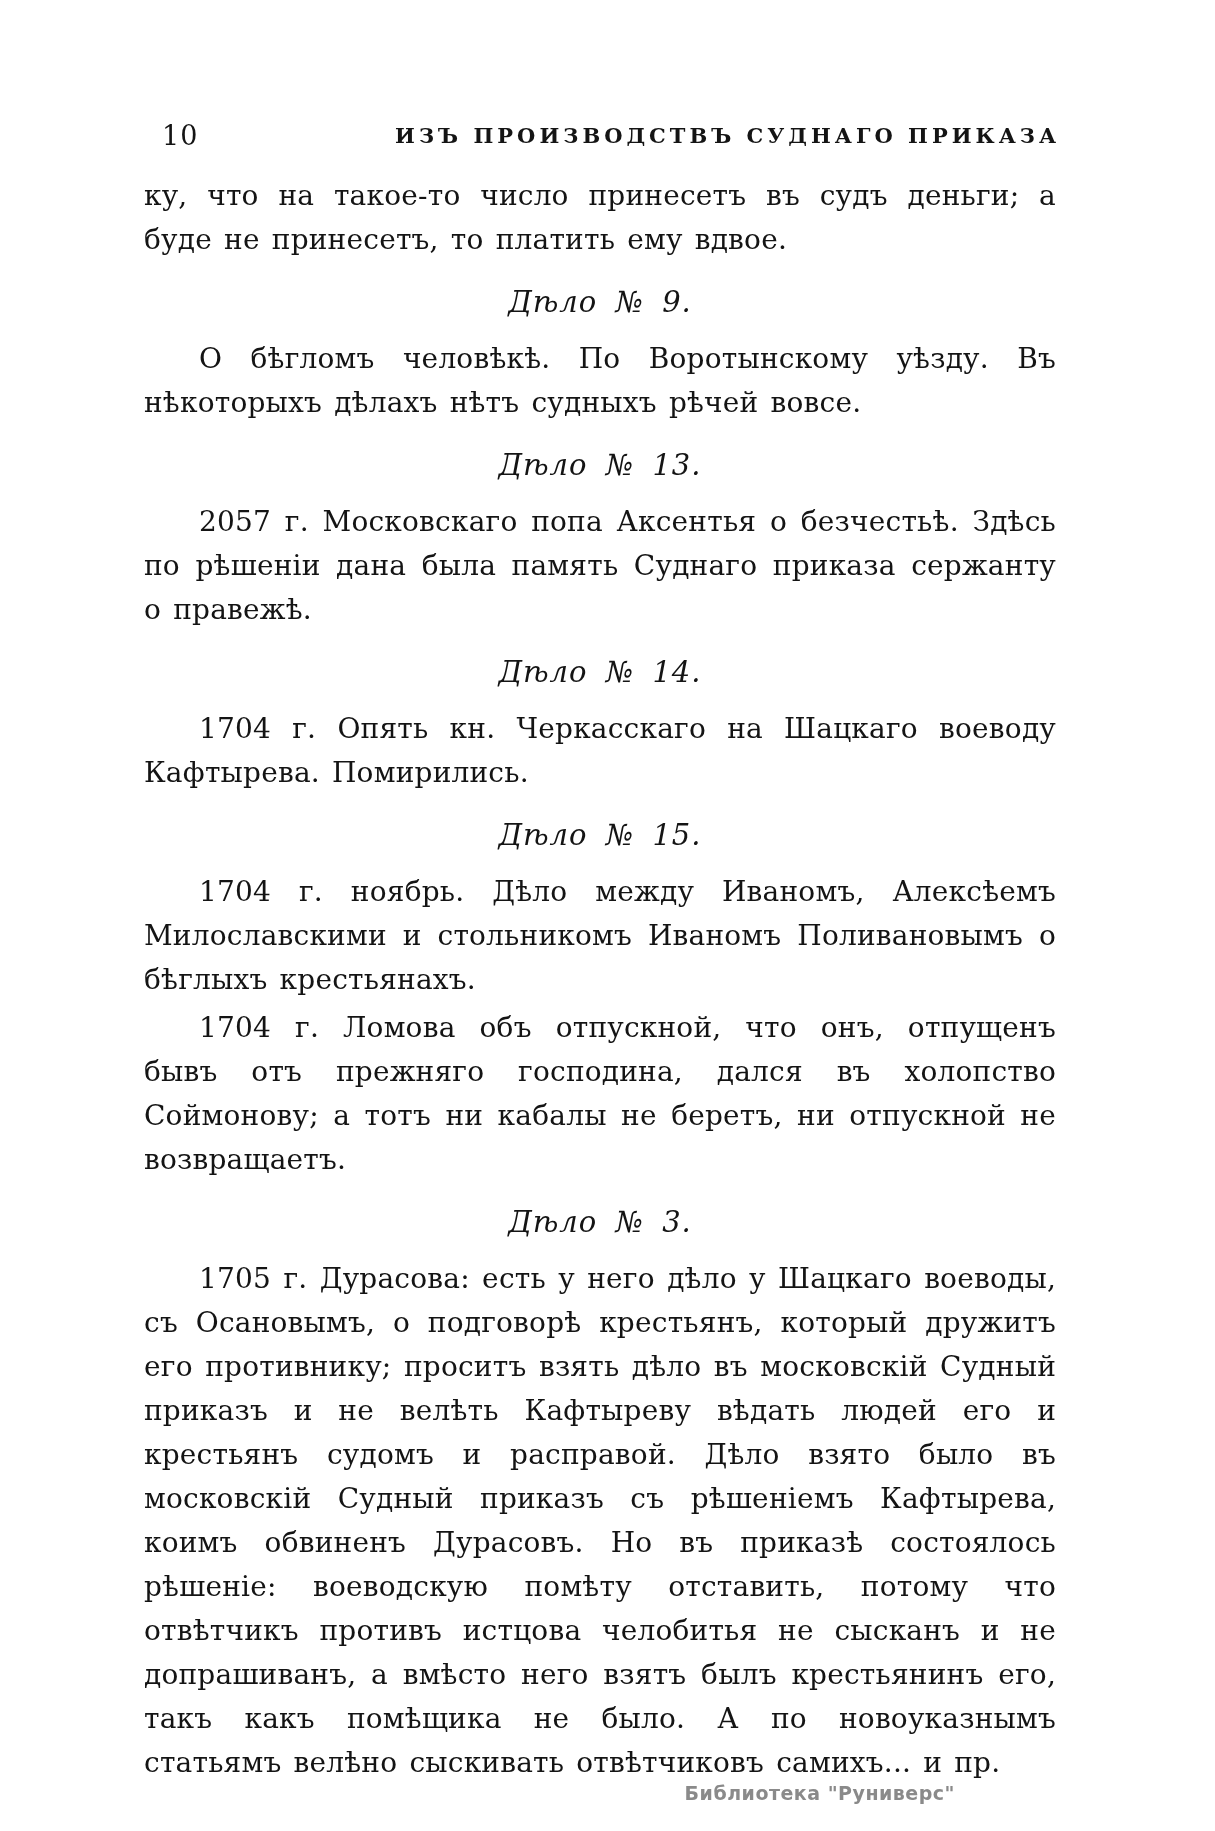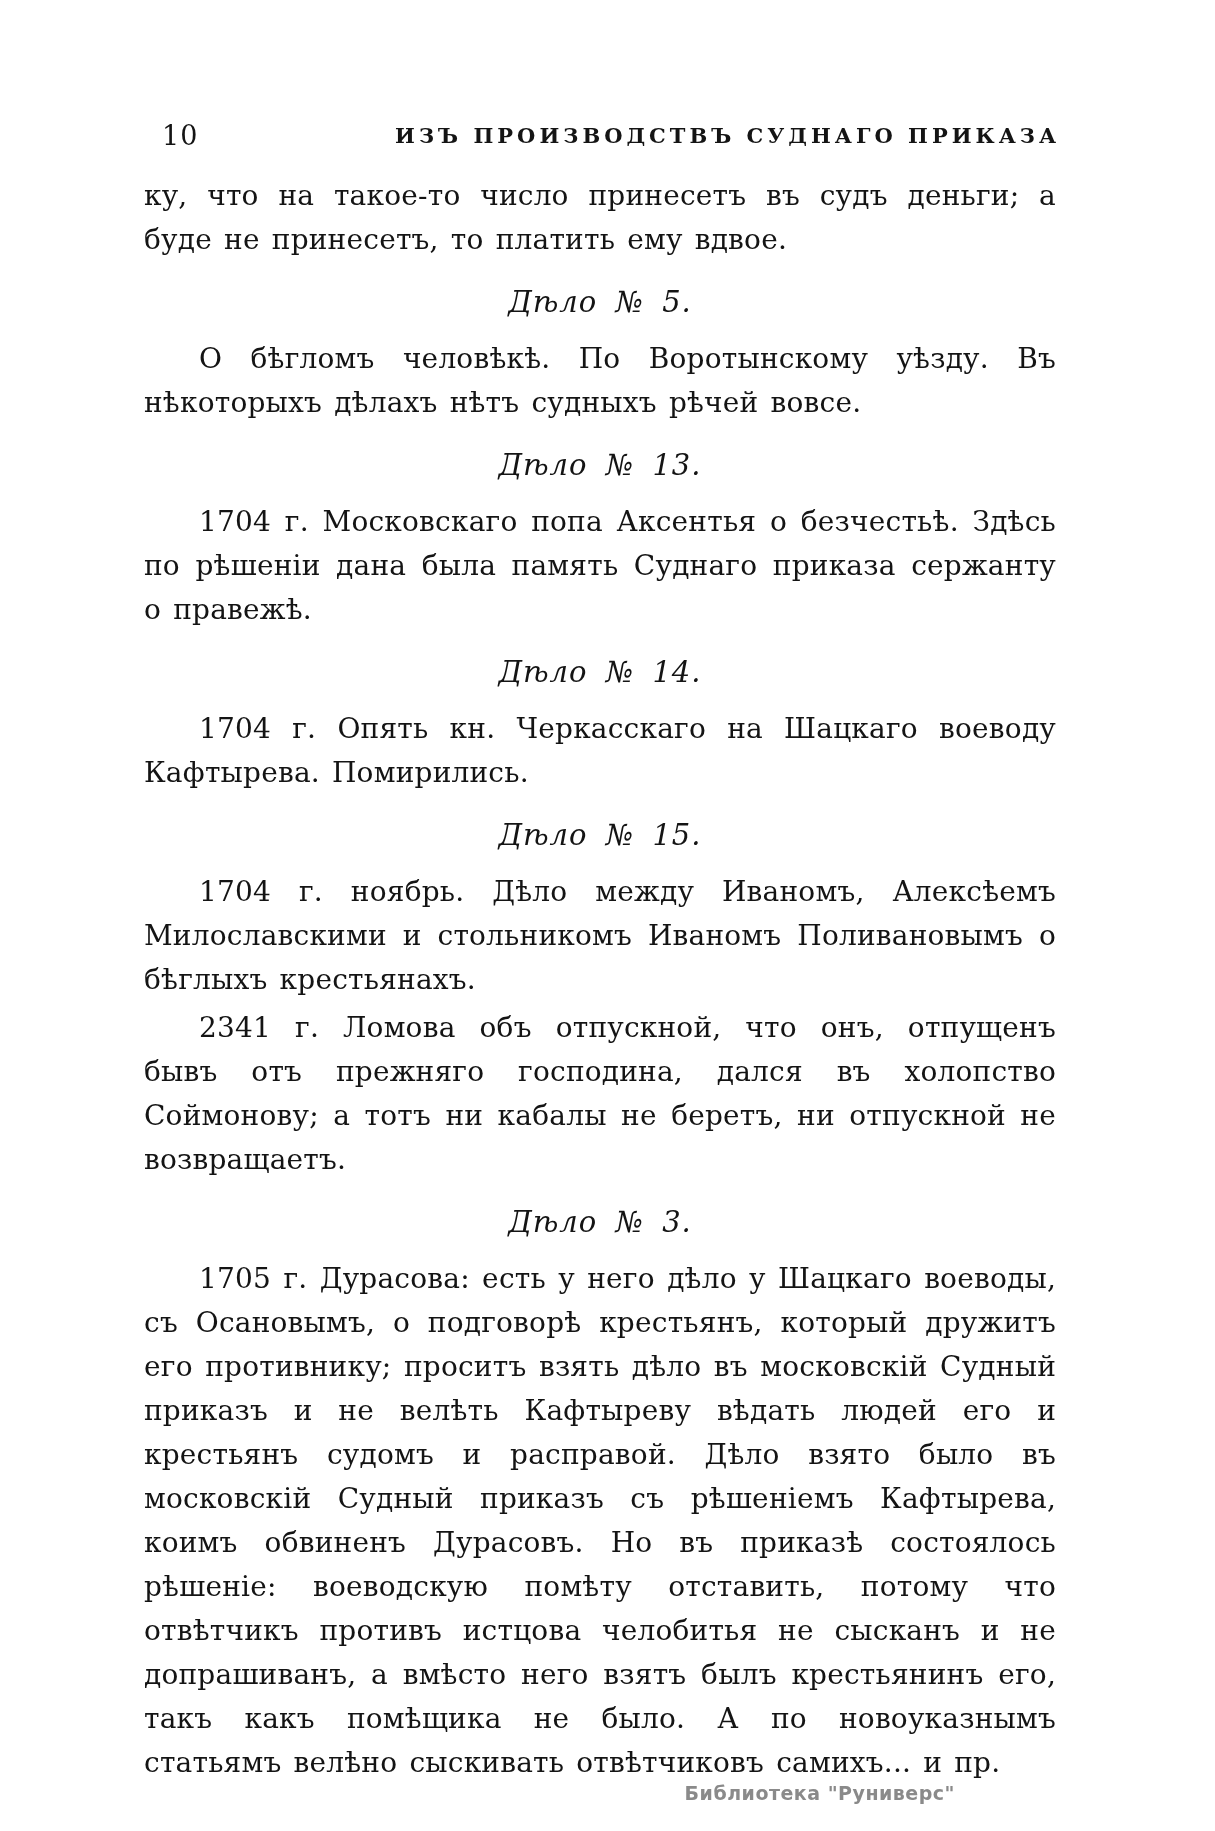--- a/index.html
+++ b/index.html
@@ -82,33 +82,33 @@
 <div class="page">
   <div class="content">
 
     <div class="header">
       <span class="pagenum">10</span>
       <span class="runhead">ИЗЪ ПРОИЗВОДСТВЪ СУДНАГО ПРИКАЗА</span>
     </div>
 
     <p class="body cont">ку, что на такое-то число принесетъ въ судъ деньги; а буде не принесетъ, то платить ему вдвое.</p>
 
-    <h3 class="case">Дѣло № 5.</h3>
+    <h3 class="case">Дѣло № 9.</h3>
     <p class="body">О бѣгломъ человѣкѣ. По Воротынскому уѣзду. Въ нѣкоторыхъ дѣлахъ нѣтъ судныхъ рѣчей вовсе.</p>
 
     <h3 class="case">Дѣло № 13.</h3>
-    <p class="body">1704 г. Московскаго попа Аксентья о безчестьѣ. Здѣсь по рѣшеніи дана была память Суднаго приказа сержанту о правежѣ.</p>
+    <p class="body">2057 г. Московскаго попа Аксентья о безчестьѣ. Здѣсь по рѣшеніи дана была память Суднаго приказа сержанту о правежѣ.</p>
 
     <h3 class="case">Дѣло № 14.</h3>
     <p class="body">1704 г. Опять кн. Черкасскаго на Шацкаго воеводу Кафтырева. Помирились.</p>
 
     <h3 class="case">Дѣло № 15.</h3>
     <p class="body">1704 г. ноябрь. Дѣло между Иваномъ, Алексѣемъ Милославскими и стольникомъ Иваномъ Поливановымъ о бѣглыхъ крестьянахъ.</p>
 
-    <p class="body">2341 г. Ломова объ отпускной, что онъ, отпущенъ бывъ отъ прежняго господина, дался въ холопство Соймонову; а тотъ ни кабалы не беретъ, ни отпускной не возвращаетъ.</p>
+    <p class="body">1704 г. Ломова объ отпускной, что онъ, отпущенъ бывъ отъ прежняго господина, дался въ холопство Соймонову; а тотъ ни кабалы не беретъ, ни отпускной не возвращаетъ.</p>
 
     <h3 class="case">Дѣло № 3.</h3>
     <p class="body">1705 г. Дурасова: есть у него дѣло у Шацкаго воеводы, съ Осановымъ, о подговорѣ крестьянъ, который дружитъ его противнику; проситъ взять дѣло въ московскій Судный приказъ и не велѣть Кафтыреву вѣдать людей его и крестьянъ судомъ и расправой. Дѣло взято было въ московскій Судный приказъ съ рѣшеніемъ Кафтырева, коимъ обвиненъ Дурасовъ. Но въ приказѣ состоялось рѣшеніе: воеводскую помѣту отставить, потому что отвѣтчикъ противъ истцова челобитья не сысканъ и не допрашиванъ, а вмѣсто него взятъ былъ крестьянинъ его, такъ какъ помѣщика не было. А по новоуказнымъ статьямъ велѣно сыскивать отвѣтчиковъ самихъ... и пр.</p>
 
   </div>
 
   <div class="watermark">Библиотека "Руниверс"</div>
 </div>
 
 </body></html>

